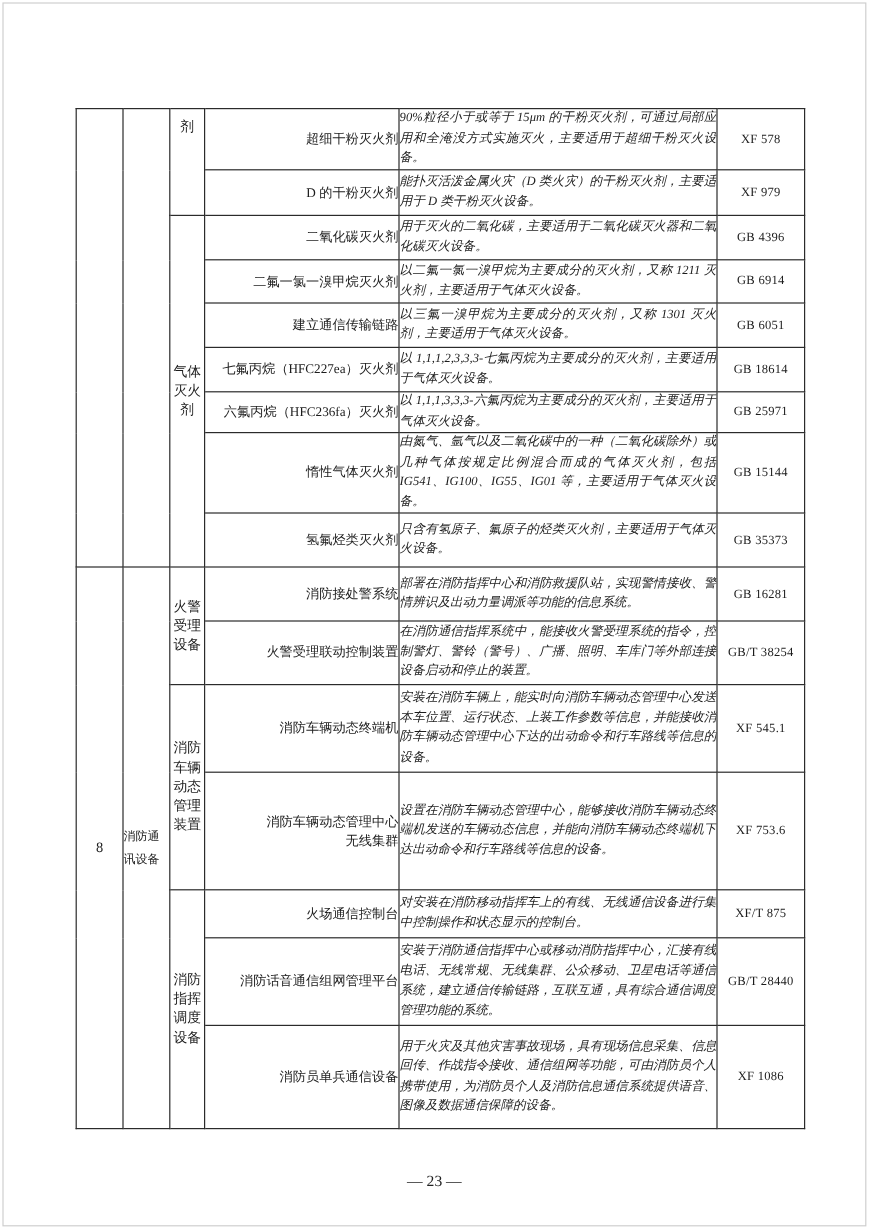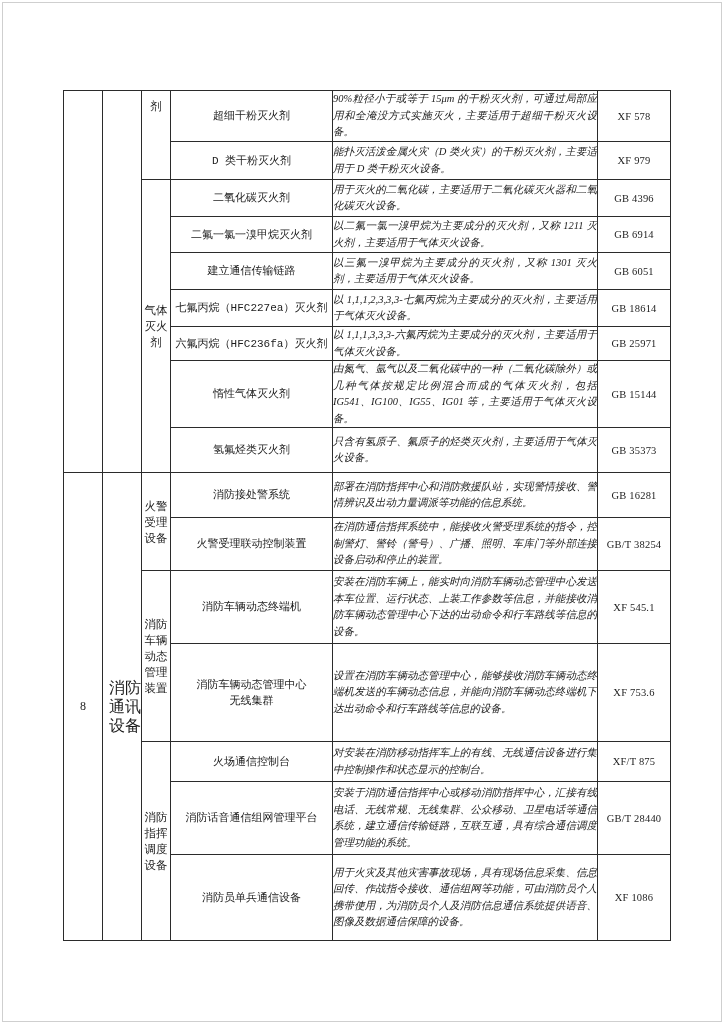--- a/index.html
+++ b/index.html
@@ -25,33 +25,33 @@
   table.doc td{
     border:1px solid #2b2b2b;
     vertical-align:middle;
     padding:0;
     overflow:hidden;
   }
   
   td.c-idx{ text-align:center; font-size:12px; }
   
   td.c-cat{
-    text-align:right; font-size:16px; line-height:19px;
+    text-align:left; font-size:10px; line-height:19px;
     padding:0 7px; word-break:break-all;
   }
   
   td.c-sub{
     text-align:center; font-size:11.5px; line-height:16px;
     padding:0 8px; word-break:break-all;
   }
   td.c-sub.top{ vertical-align:top; padding-top:7px; }
   
   td.c-name{
-    text-align:center; font-size:11px; line-height:16px;
-    padding:2px 6px; white-space:pre-line;font-family:Liberation Mono, monospace;
+    text-align:right; font-size:11px; line-height:16px;
+    padding:2px 6px; white-space:pre-line;
   }
   
   td.c-desc{
     text-align:left; font-size:10.5px; line-height:16.5px;
     padding:3px 7px;
     text-align:justify;
     font-style:italic;
   }
   
   td.c-std{
@@ -83,21 +83,21 @@
 
       <tr style="height:51px">
         <td class="c-idx" rowspan="9"></td>
         <td class="c-cat" rowspan="9"></td>
         <td class="c-sub top" rowspan="2">剂</td>
         <td class="c-name">超细干粉灭火剂</td>
         <td class="c-desc">90%粒径小于或等于 15μm 的干粉灭火剂，可通过局部应用和全淹没方式实施灭火，主要适用于超细干粉灭火设备。</td>
         <td class="c-std">XF 578</td>
       </tr>
       <tr style="height:38px">
-        <td class="c-name">D 类干粉灭火剂</td>
+        <td class="c-name">D 的干粉灭火剂</td>
         <td class="c-desc">能扑灭活泼金属火灾（D 类火灾）的干粉灭火剂，主要适用于 D 类干粉灭火设备。</td>
         <td class="c-std">XF 979</td>
       </tr>
       <tr style="height:37px">
         <td class="c-sub" rowspan="7">气体灭火剂</td>
         <td class="c-name">二氧化碳灭火剂</td>
         <td class="c-desc">用于灭火的二氧化碳，主要适用于二氧化碳灭火器和二氧化碳灭火设备。</td>
         <td class="c-std">GB 4396</td>
       </tr>
       <tr style="height:36px">
@@ -168,13 +168,14 @@
         <td class="c-std">GB/T 28440</td>
       </tr>
       <tr style="height:86px">
         <td class="c-name">消防员单兵通信设备</td>
         <td class="c-desc">用于火灾及其他灾害事故现场，具有现场信息采集、信息回传、作战指令接收、通信组网等功能，可由消防员个人携带使用，为消防员个人及消防信息通信系统提供语音、图像及数据通信保障的设备。</td>
         <td class="c-std">XF 1086</td>
       </tr>
     </tbody>
   </table>
 
+  <div class="footer">— 23 —</div>
 </div>
 
 </body></html>

